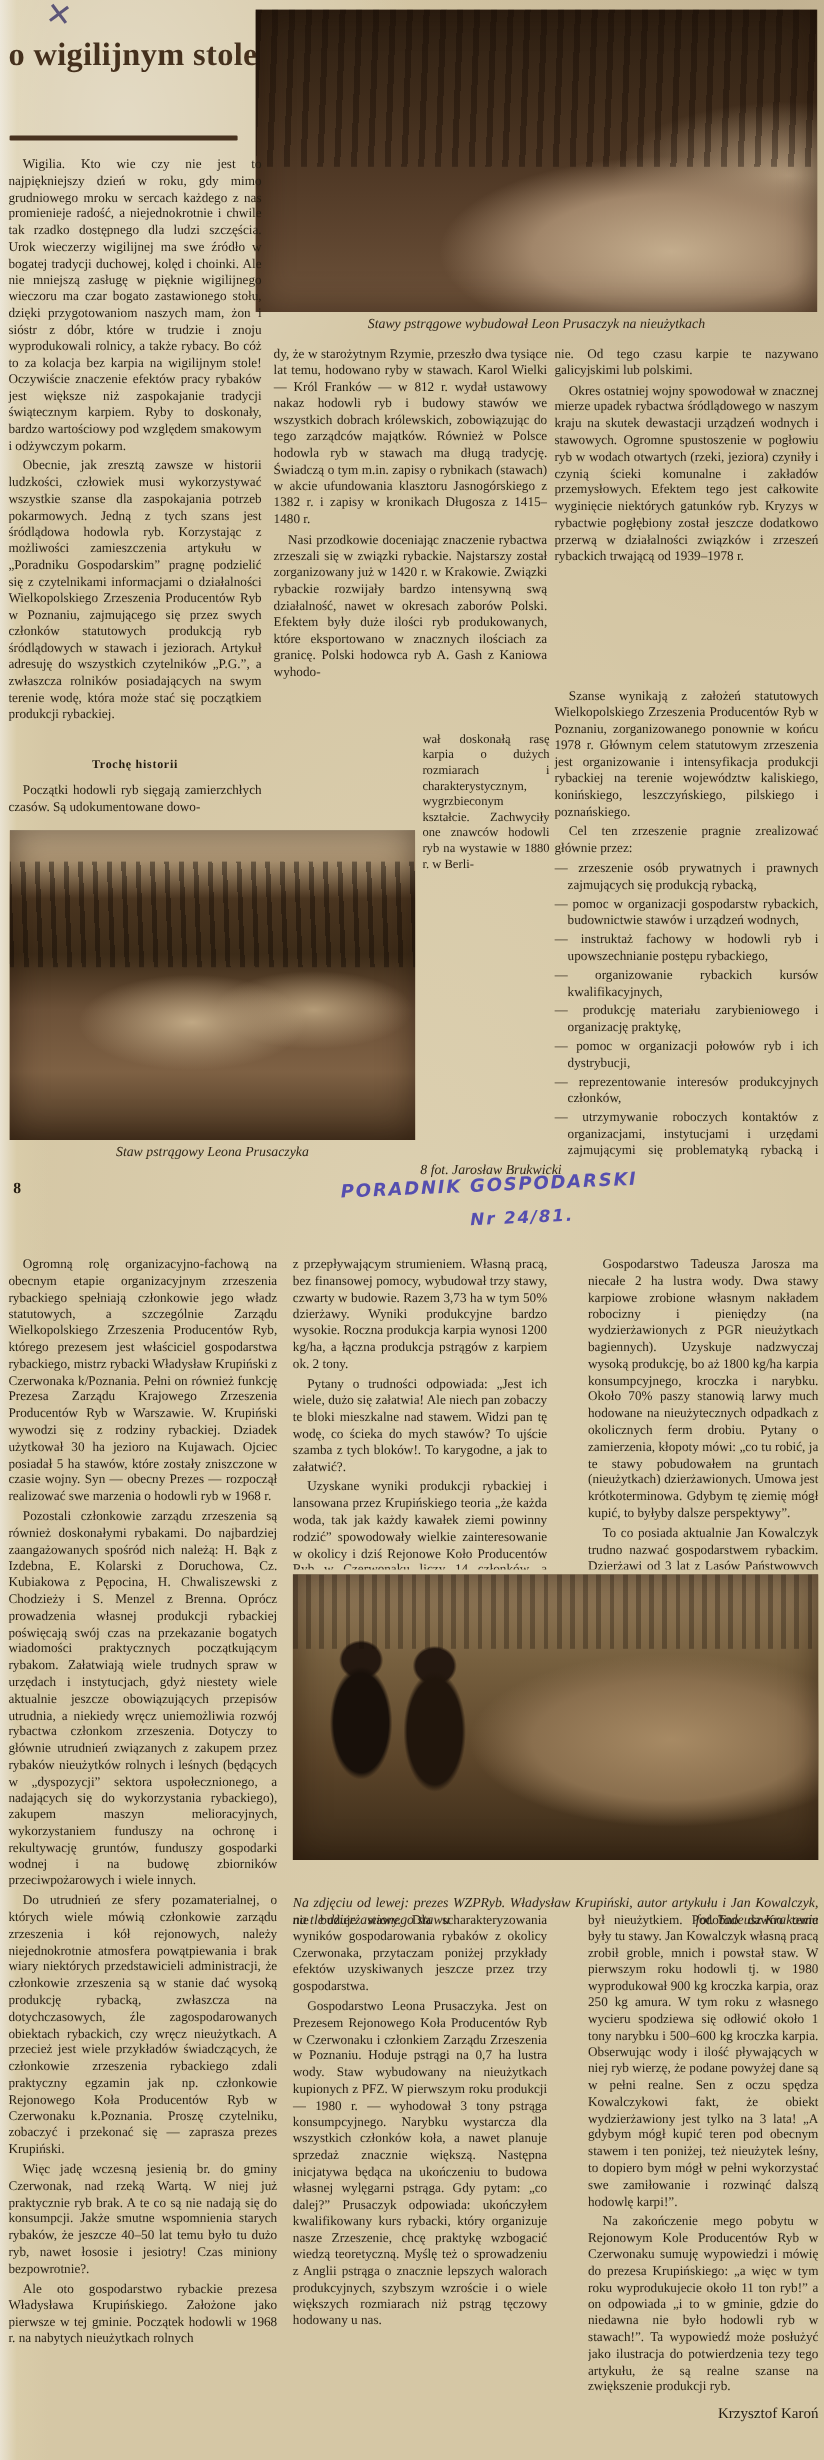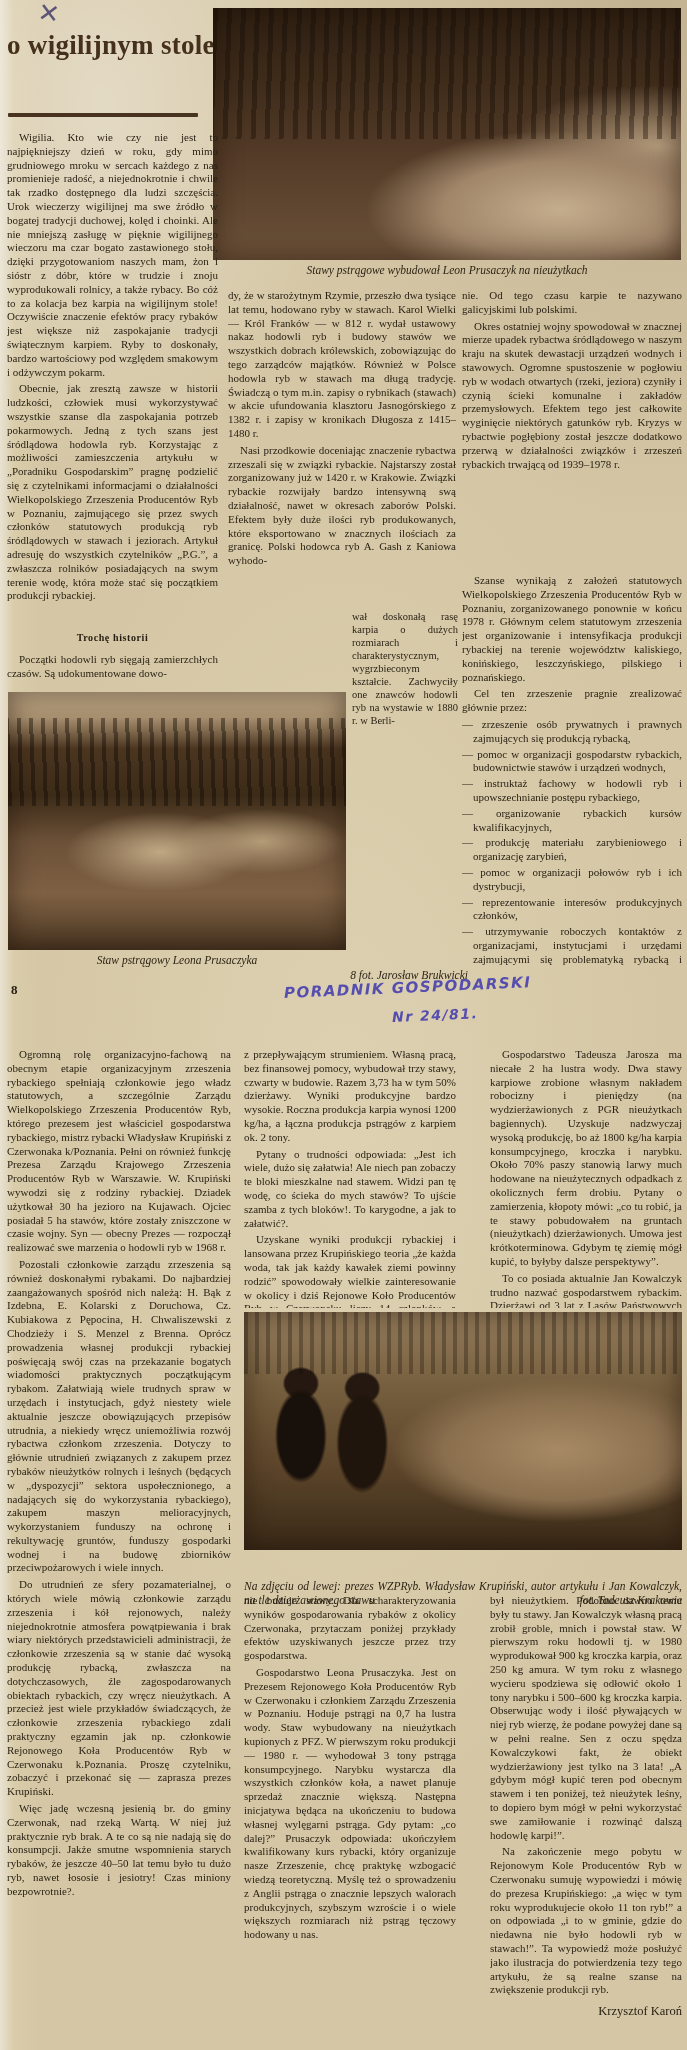--- a/index.html
+++ b/index.html
@@ -112,32 +112,33 @@
   <div class="abs" style="left:462px; top:574px; width:220px; height:392px; overflow:hidden;">
     <div class="tx" style="width:220px;">
         <p>Szanse wynikają z założeń statutowych Wielkopolskiego Zrzeszenia Producentów Ryb w Poznaniu, zorganizowanego ponownie w końcu 1978 r. Głównym celem statutowym zrzeszenia jest organizowanie i intensyfikacja produkcji rybackiej na terenie województw kaliskiego, konińskiego, leszczyńskiego, pilskiego i poznańskiego.</p>
         <p>Cel ten zrzeszenie pragnie zrealizować głównie przez:</p>
       </div>
     <div class="tx goals-list" style="width:220px;">
         <p>— zrzeszenie osób prywatnych i prawnych zajmujących się produkcją rybacką,</p>
         <p>— pomoc w organizacji gospodarstw rybackich, budownictwie stawów i urządzeń wodnych,</p>
         <p>— instruktaż fachowy w hodowli ryb i upowszechnianie postępu rybackiego,</p>
         <p>— organizowanie rybackich kursów kwalifikacyjnych,</p>
-        <p>— produkcję materiału zarybieniowego i organizację zarybień,</p>
+        <p>— produkcję materiału zarybieniowego i organizację praktykę,</p>
         <p>— pomoc w organizacji połowów ryb i ich dystrybucji,</p>
         <p>— reprezentowanie interesów produkcyjnych członków,</p>
         <p>— utrzymywanie roboczych kontaktów z organizacjami, instytucjami i urzędami zajmującymi się problematyką rybacką i wodną.</p>
       </div>
   </div>
 
   <div class="abs tx" style="left:7px; top:1048px; width:224px; height:996px;">
       <p>Ogromną rolę organizacyjno-fachową na obecnym etapie organizacyjnym zrzeszenia rybackiego spełniają członkowie jego władz statutowych, a szczególnie Zarządu Wielkopolskiego Zrzeszenia Producentów Ryb, którego prezesem jest właściciel gospodarstwa rybackiego, mistrz rybacki Władysław Krupiński z Czerwonaka k/Poznania. Pełni on również funkcję Prezesa Zarządu Krajowego Zrzeszenia Producentów Ryb w Warszawie. W. Krupiński wywodzi się z rodziny rybackiej. Dziadek użytkował 30 ha jezioro na Kujawach. Ojciec posiadał 5 ha stawów, które zostały zniszczone w czasie wojny. Syn — obecny Prezes — rozpoczął realizować swe marzenia o hodowli ryb w 1968 r.</p>
       <p>Pozostali członkowie zarządu zrzeszenia są również doskonałymi rybakami. Do najbardziej zaangażowanych spośród nich należą: H. Bąk z Izdebna, E. Kolarski z Doruchowa, Cz. Kubiakowa z Pępocina, H. Chwaliszewski z Chodzieży i S. Menzel z Brenna. Oprócz prowadzenia własnej produkcji rybackiej poświęcają swój czas na przekazanie bogatych wiadomości praktycznych początkującym rybakom. Załatwiają wiele trudnych spraw w urzędach i instytucjach, gdyż niestety wiele aktualnie jeszcze obowiązujących przepisów utrudnia, a niekiedy wręcz uniemożliwia rozwój rybactwa członkom zrzeszenia. Dotyczy to głównie utrudnień związanych z zakupem przez rybaków nieużytków rolnych i leśnych (będących w „dyspozycji” sektora uspołecznionego, a nadających się do wykorzystania rybackiego), zakupem maszyn melioracyjnych, wykorzystaniem funduszy na ochronę i rekultywację gruntów, funduszy gospodarki wodnej i na budowę zbiorników przeciwpożarowych i wiele innych.</p>
       <p>Do utrudnień ze sfery pozamaterialnej, o których wiele mówią członkowie zarządu zrzeszenia i kół rejonowych, należy niejednokrotnie atmosfera powątpiewania i brak wiary niektórych przedstawicieli administracji, że członkowie zrzeszenia są w stanie dać wysoką produkcję rybacką, zwłaszcza na dotychczasowych, źle zagospodarowanych obiektach rybackich, czy wręcz nieużytkach. A przecież jest wiele przykładów świadczących, że członkowie zrzeszenia rybackiego zdali praktyczny egzamin jak np. członkowie Rejonowego Koła Producentów Ryb w Czerwonaku k.Poznania. Proszę czytelniku, zobaczyć i przekonać się — zaprasza prezes Krupiński.</p>
       <p>Więc jadę wczesną jesienią br. do gminy Czerwonak, nad rzeką Wartą. W niej już praktycznie ryb brak. A te co są nie nadają się do konsumpcji. Jakże smutne wspomnienia starych rybaków, że jeszcze 40–50 lat temu było tu dużo ryb, nawet łososie i jesiotry! Czas miniony bezpowrotnie?.</p>
+      <p>Ale oto gospodarstwo rybackie prezesa Władysława Krupińskiego. Założone jako pierwsze w tej gminie. Początek hodowli w 1968 r. na nabytych nieużytkach rolnych</p>
     </div>
 
   <div class="abs tx cont" style="left:244px; top:1048px; width:212px; height:260px;">
       <p>z przepływającym strumieniem. Własną pracą, bez finansowej pomocy, wybudował trzy stawy, czwarty w budowie. Razem 3,73 ha w tym 50% dzierżawy. Wyniki produkcyjne bardzo wysokie. Roczna produkcja karpia wynosi 1200 kg/ha, a łączna produkcja pstrągów z karpiem ok. 2 tony.</p>
       <p>Pytany o trudności odpowiada: „Jest ich wiele, dużo się załatwia! Ale niech pan zobaczy te bloki mieszkalne nad stawem. Widzi pan tę wodę, co ścieka do mych stawów? To ujście szamba z tych bloków!. To karygodne, a jak to załatwić?.</p>
       <p>Uzyskane wyniki produkcji rybackiej i lansowana przez Krupińskiego teoria „że każda woda, tak jak każdy kawałek ziemi powinny rodzić” spowodowały wielkie zainteresowanie w okolicy i dziś Rejonowe Koło Producentów Ryb w Czerwonaku liczy 14 członków, a dalszych 5 aktual-</p>
     </div>
 
   <div class="abs tx" style="left:490px; top:1048px; width:192px; height:260px;">
       <p>Gospodarstwo Tadeusza Jarosza ma niecałe 2 ha lustra wody. Dwa stawy karpiowe zrobione własnym nakładem robocizny i pieniędzy (na wydzierżawionych z PGR nieużytkach bagiennych). Uzyskuje nadzwyczaj wysoką produkcję, bo aż 1800 kg/ha karpia konsumpcyjnego, kroczka i narybku. Około 70% paszy stanowią larwy much hodowane na nieużytecznych odpadkach z okolicznych ferm drobiu. Pytany o zamierzenia, kłopoty mówi: „co tu robić, ja te stawy pobudowałem na gruntach (nieużytkach) dzierżawionych. Umowa jest krótkoterminowa. Gdybym tę ziemię mógł kupić, to byłyby dalsze perspektywy”.</p>

